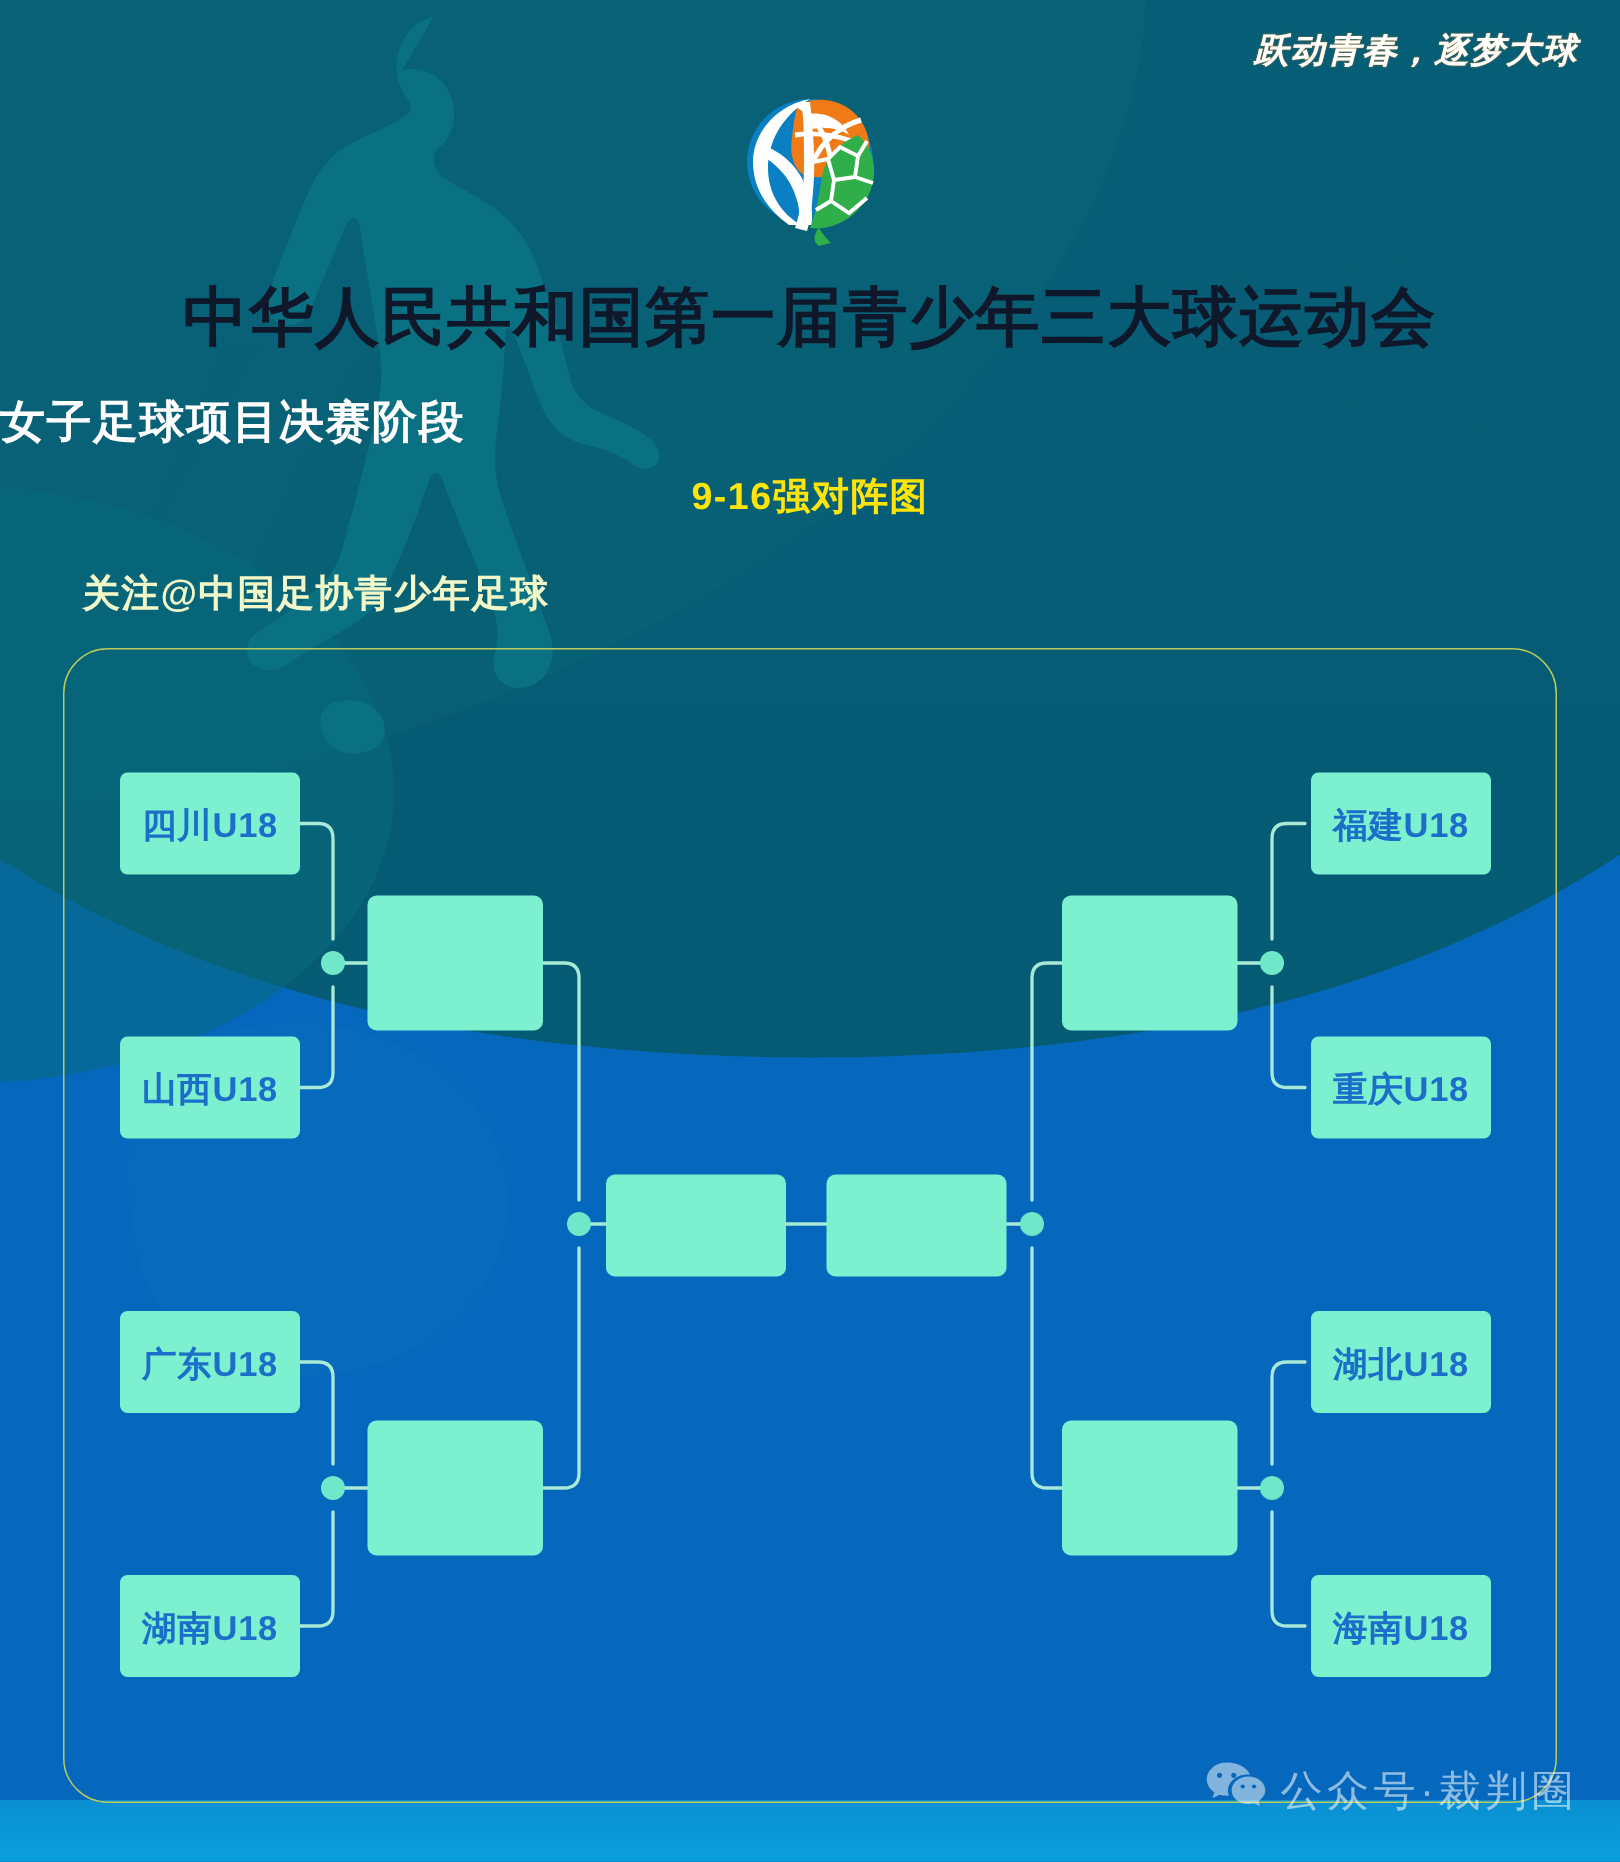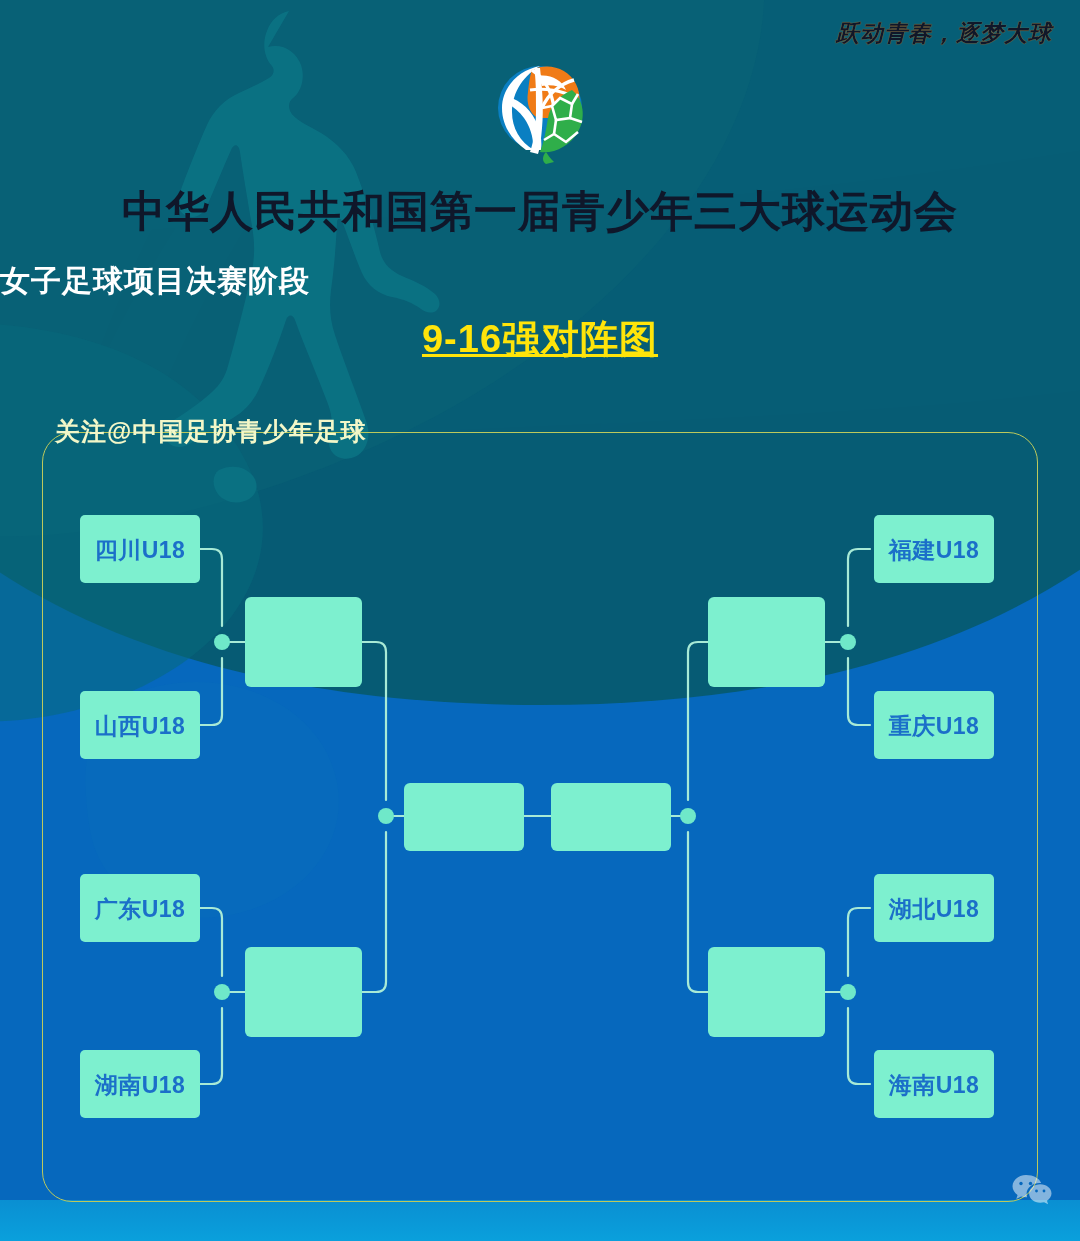--- a/index.html
+++ b/index.html
@@ -8,42 +8,42 @@
     font-family:"Liberation Sans","DejaVu Sans",sans-serif;
     width:1080px; height:1241px; position:relative; overflow:hidden;
   }
 
   
   #bg-layer{ position:absolute; inset:0; z-index:0; }
 
   
   .slogan{
     position:absolute; top:18px; right:28px; z-index:6;
-    color:#0f172a; font-size:23px; font-weight:bold;
+    color:#ffffff; font-size:23px; font-weight:bold;
     font-style:italic; letter-spacing:1px;
     text-shadow:0 0 1px #f28c1e;
   }
 
   .logo{ position:absolute; left:50%; top:56px; transform:translateX(-50%); z-index:6; }
 
   .title-main{
     position:absolute; top:183px; width:100%; text-align:center; z-index:6;
     color:#0f172a; font-size:43px; font-weight:bold; letter-spacing:1px;
   }
   .title-sub{
     position:absolute; top:261px; width:100%; text-align:left; z-index:6;
     color:#ffffff; font-size:30px; font-weight:bold; letter-spacing:1px;
   }
   .title-third{
     position:absolute; top:314px; width:100%; text-align:center; z-index:6;
-    color:#ffe40a; font-size:38px; font-weight:bold; letter-spacing:1px;text-decoration:underline;
+    color:#ffe40a; font-size:25px; font-weight:bold; letter-spacing:1px;
   }
   .follow{
     position:absolute; top:379px; left:55px; z-index:6;
-    color:#f2f7c8; font-size:25px; font-weight:bold; letter-spacing:1px;margin-top:36px;
+    color:#f2f7c8; font-size:25px; font-weight:bold; letter-spacing:1px;
   }
 
   
   .bracket-frame{
     position:absolute; left:42px; top:432px; width:996px; height:770px;
     border:1.6px solid #bcc95c; border-radius:30px; z-index:3;
   }
 
   
   #bracket-svg{ position:absolute; left:0; top:0; width:1080px; height:1241px; z-index:4; }
@@ -284,13 +284,14 @@
                  C37.6,25 39.5,22.4 39.5,19.5 Z"></path>
       </g>
       <g fill="#0668bd">
         <circle cx="9" cy="9.5" r="1.7"></circle>
         <circle cx="18.5" cy="9.5" r="1.7"></circle>
         <circle cx="24.5" cy="17" r="1.4"></circle>
         <circle cx="32" cy="17" r="1.4"></circle>
       </g>
     </svg>
   </span>
+  <span class="wm-text">公众号·裁判圈</span>
 </div>
 
 </body></html>

